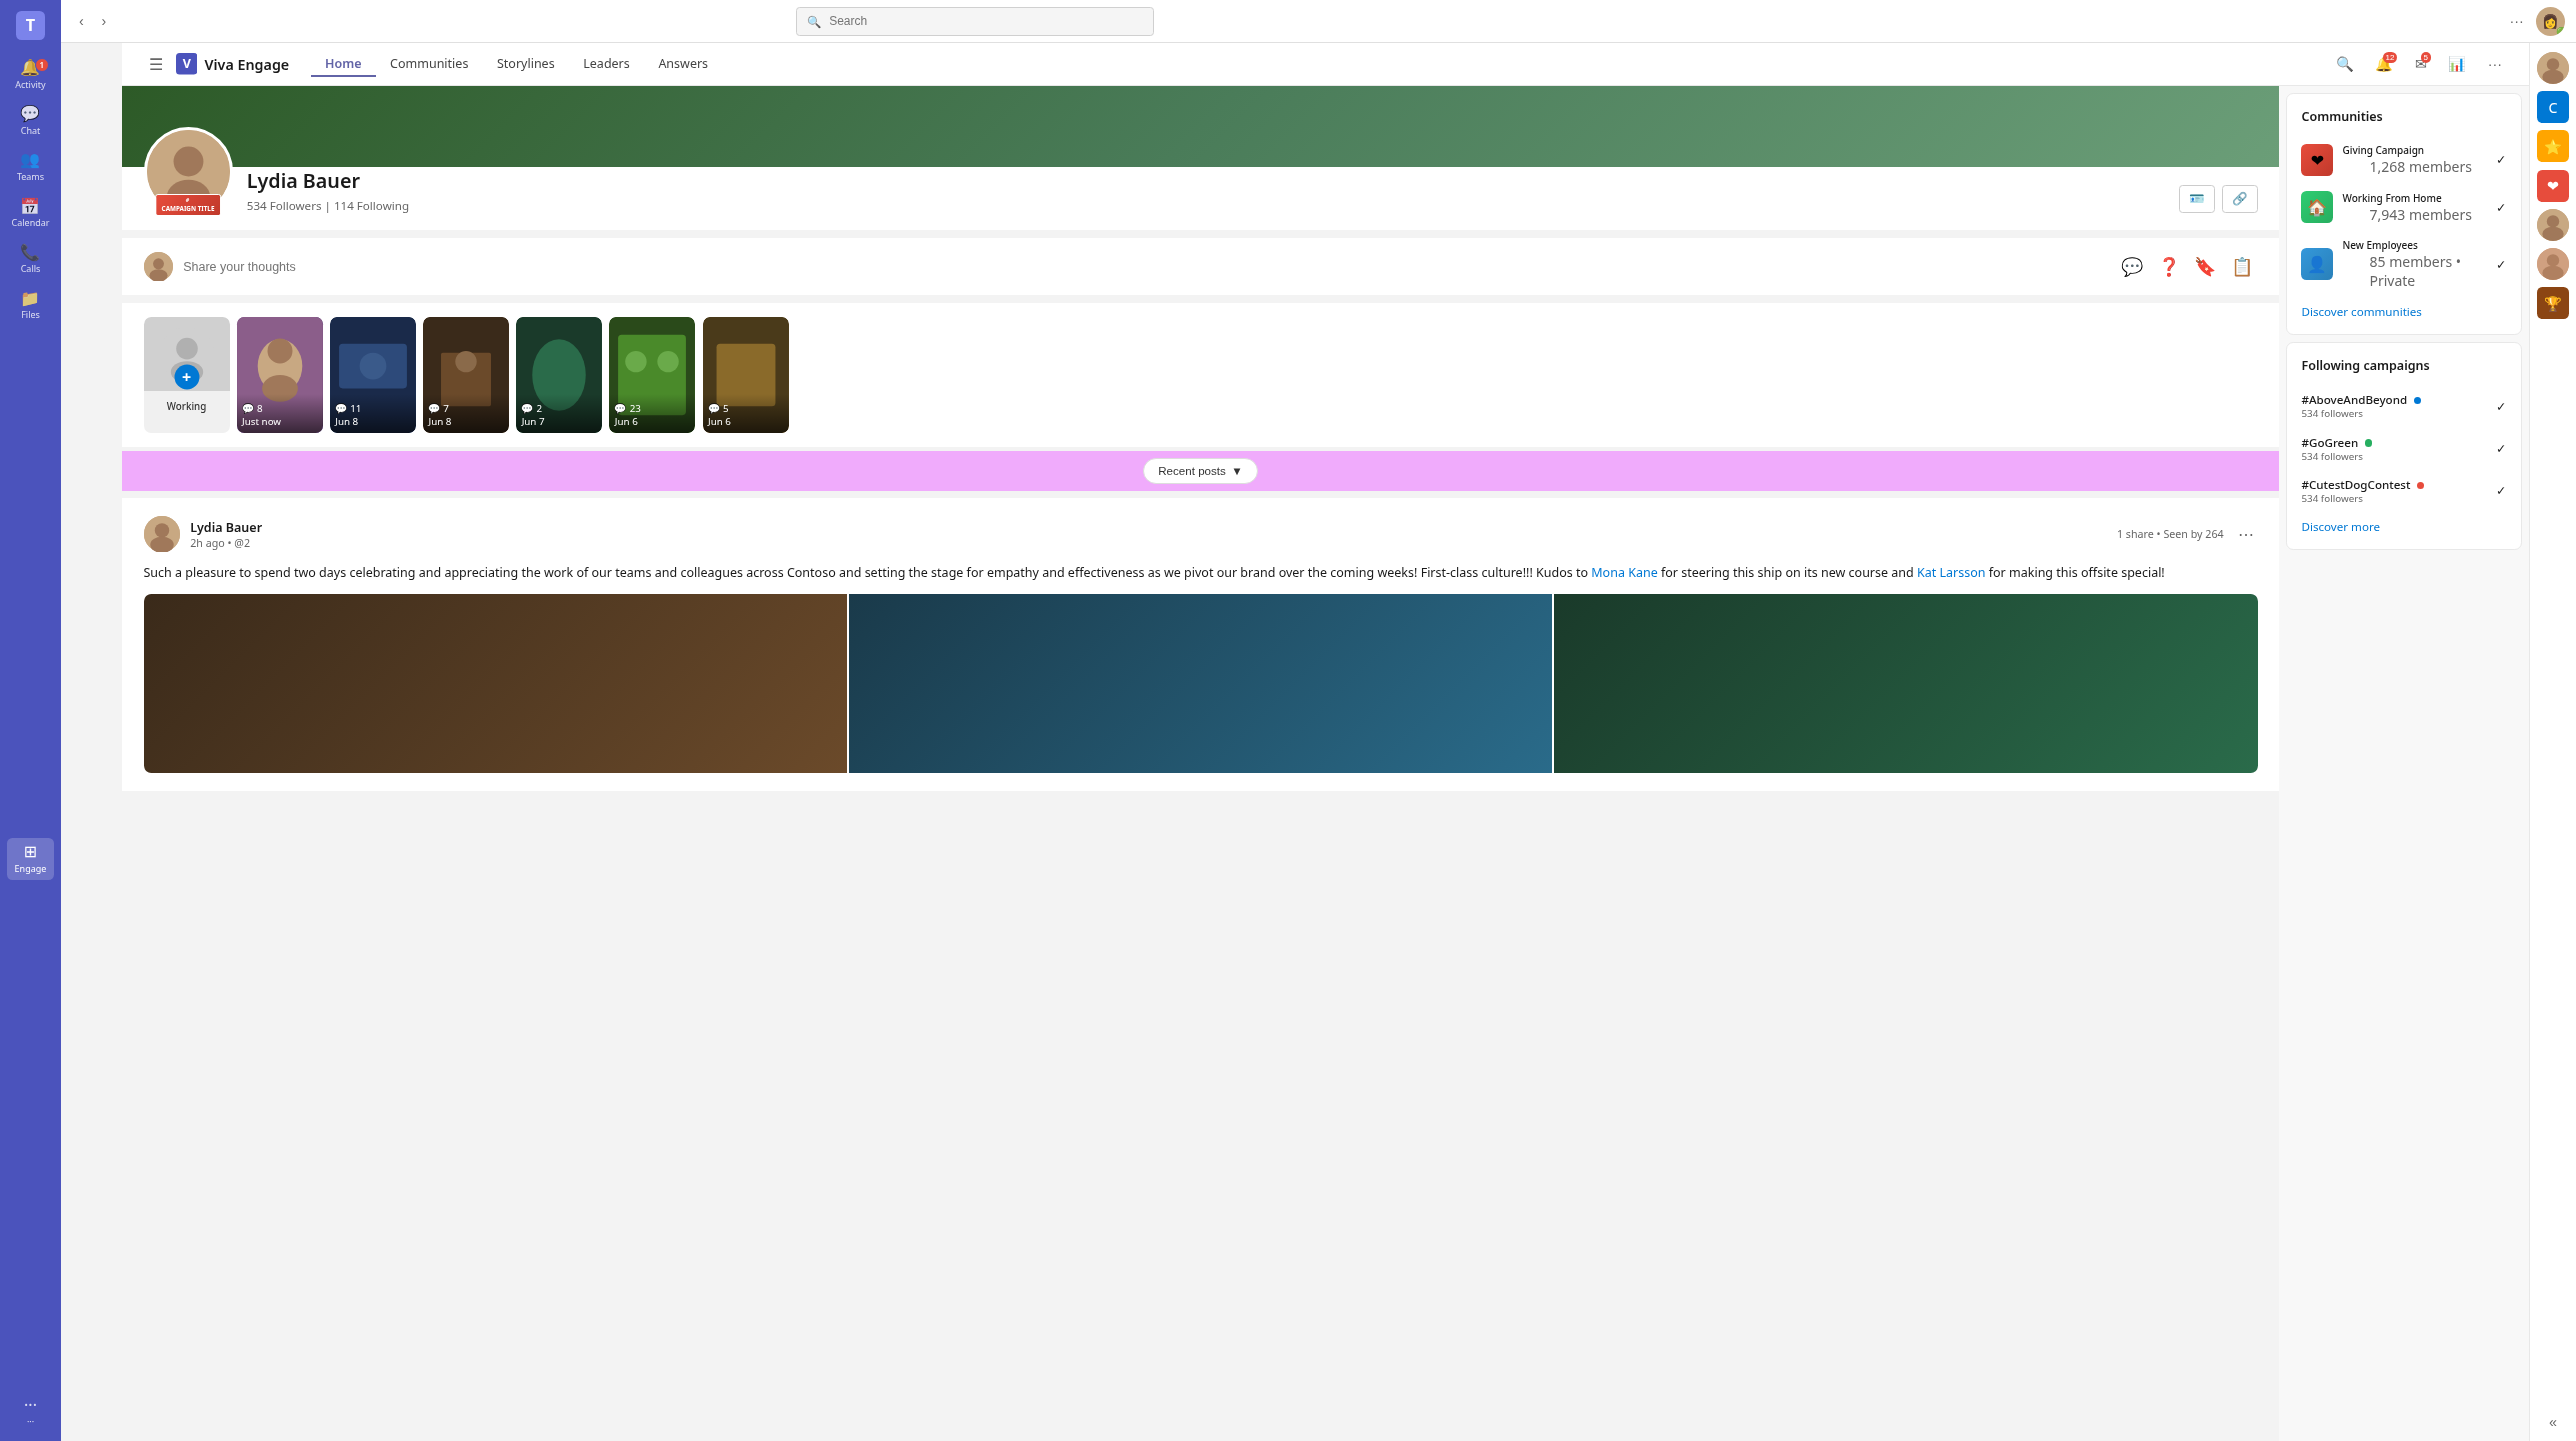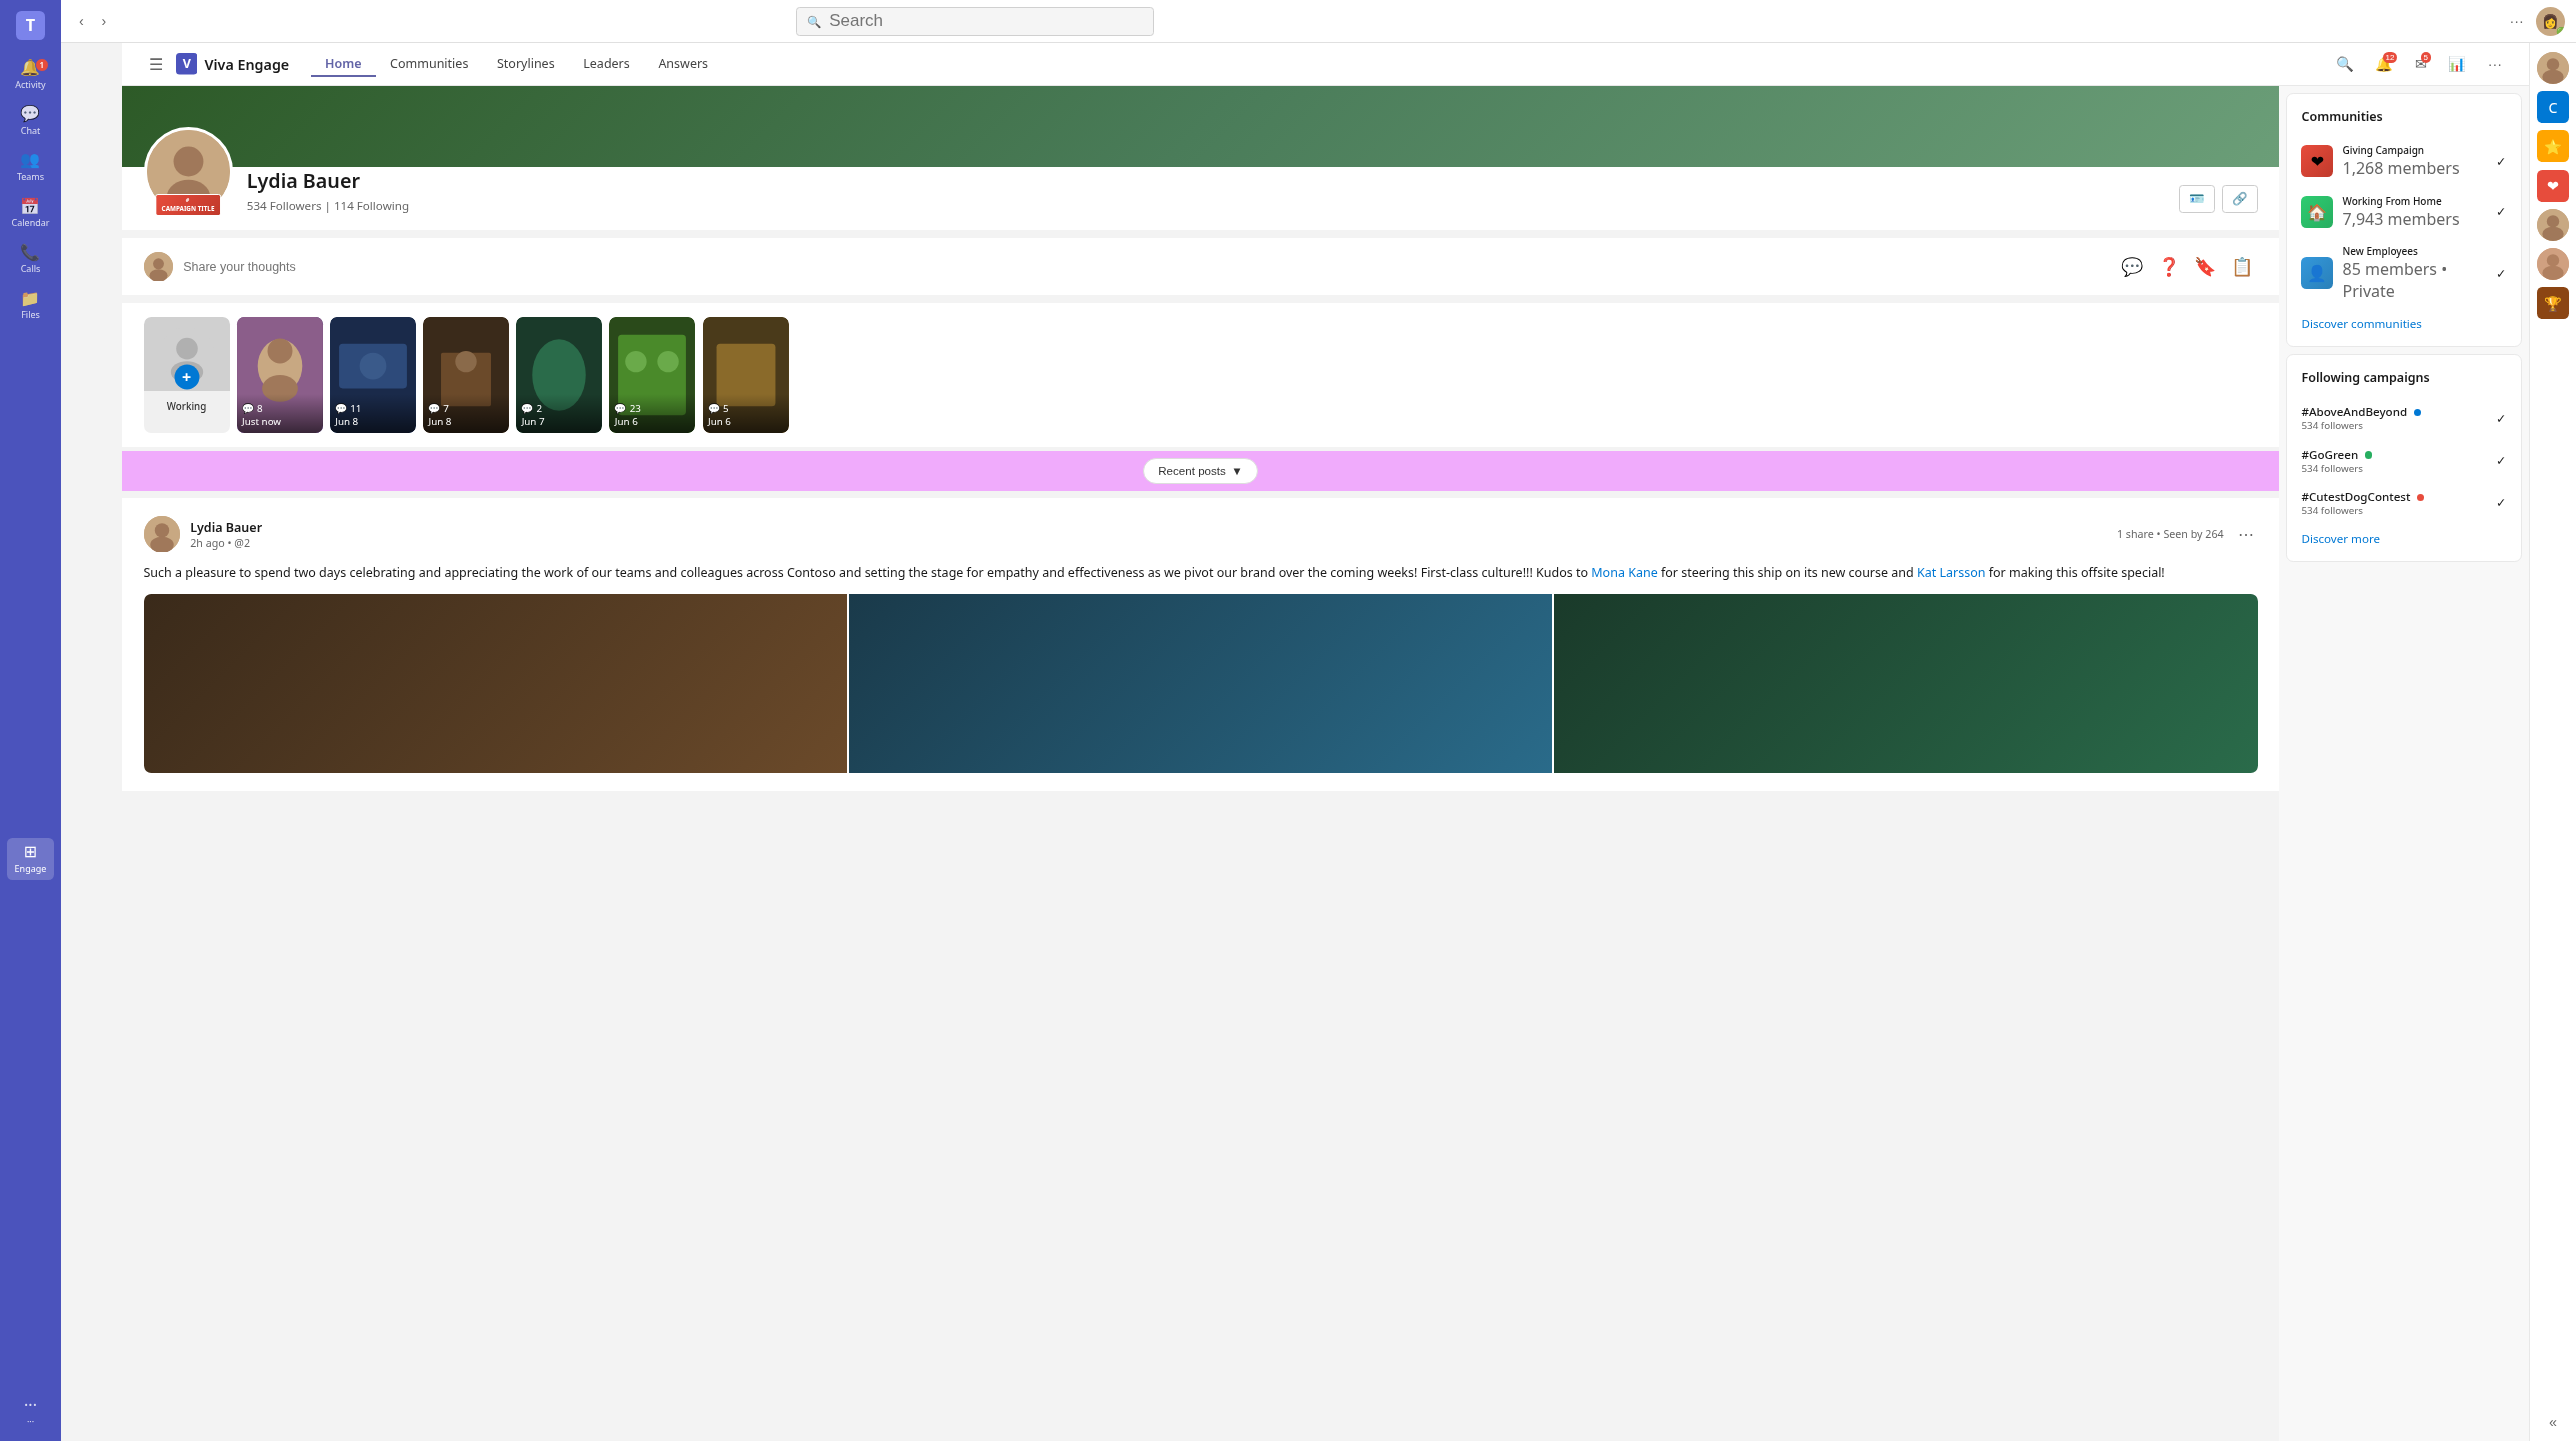--- a/index.html
+++ b/index.html
@@ -60,21 +60,21 @@
       flex: 0 0 358px;
       height: 29px;
       border: 0.9px solid #d0d0d0;
       border-radius: 3.6px;
       display: flex; align-items: center;
       padding: 0 10.7px;
       gap: 7.2px;
       background: #f5f5f5;
       margin: 0 auto;
     }
-    .search-bar input { background: none; border: none; outline: none; font-size: 17px; width: 100%; color: #333; }
+    .search-bar input { background: none; border: none; outline: none; font-size: 12px; width: 100%; color: #333; }
     .top-right { display: flex; align-items: center; gap: 7.2px; margin-left: auto; }
     .top-icon-btn { background: none; border: none; cursor: pointer; color: #666; font-size: 14.3px; padding: 5.4px; border-radius: 3.6px; position: relative; }
     .avatar-btn { width: 29px; height: 29px; border-radius: 50%; background: #c8a882; overflow: hidden; cursor: pointer; border: none; position: relative; }
     .avatar-btn::after { content: '🟢'; position: absolute; bottom: -1.8px; right: -1.8px; font-size: 9px; }
 
     
     .main-container {
       margin-top: 43px;
       margin-left: 61px;
       display: flex;
@@ -331,21 +331,21 @@
       display: flex; align-items: center;
       padding: 7.2px 0;
       gap: 9px;
     }
     .community-avatar { width: 32px; height: 32px; border-radius: 5.4px; overflow: hidden; flex-shrink: 0; display: flex; align-items: center; justify-content: center; }
     .comm-1 { background: linear-gradient(135deg, #e74c3c, #c0392b); }
     .comm-2 { background: linear-gradient(135deg, #2ecc71, #27ae60); }
     .comm-3 { background: linear-gradient(135deg, #3498db, #2980b9); }
     .community-info { flex: 1; }
     .community-name { font-size: 10px; font-weight: 500; color: #1a1a1a; }
-    .community-members { font-size: 16px; color: #666; }
+    .community-members { font-size: 14px; color: #666; margin-left: 27px; }
     .community-check { color: #1a1a1a; font-size: 12.5px; }
 
     .discover-link { color: #0078d4; font-size: 11.6px; cursor: pointer; text-decoration: none; display: block; margin-top: 7.2px; }
 
     .campaign-item {
       display: flex; align-items: center;
       padding: 7.2px 0;
       gap: 7.2px;
     }
     .campaign-info { flex: 1; }

